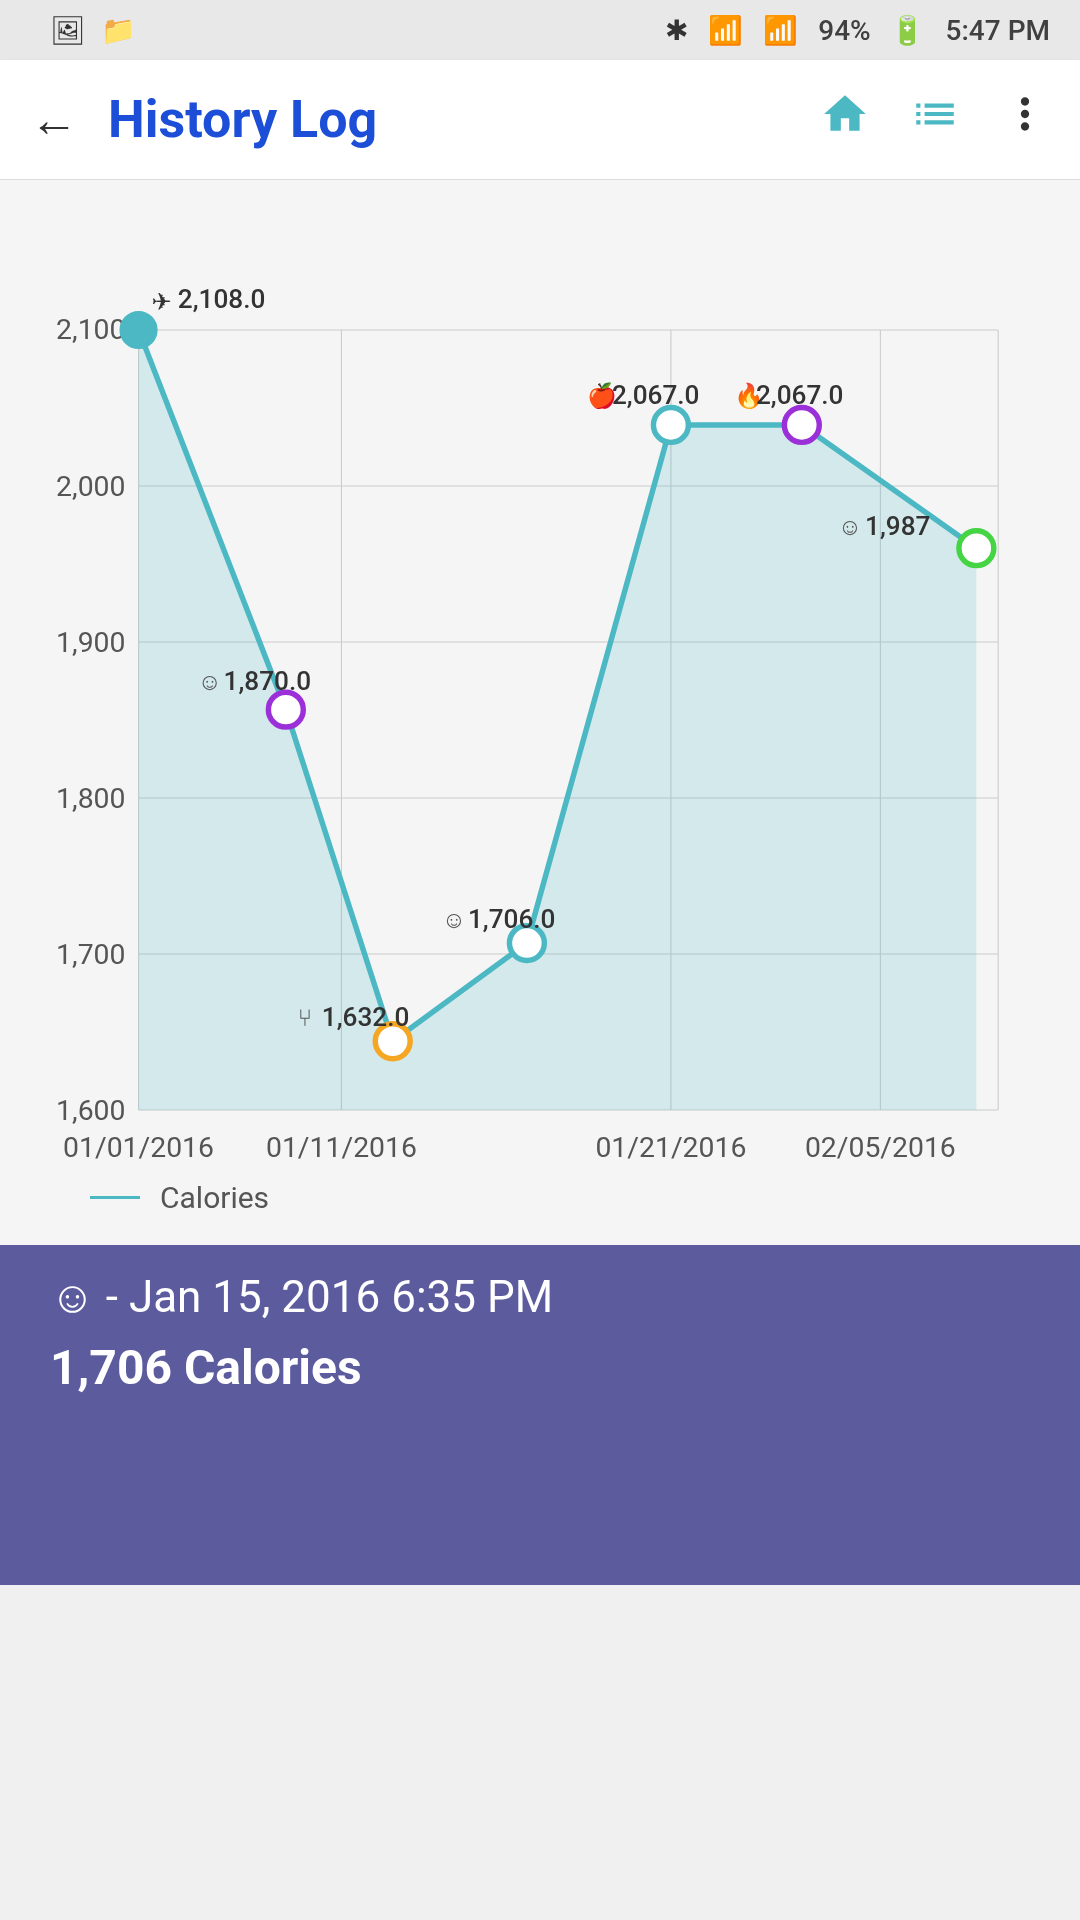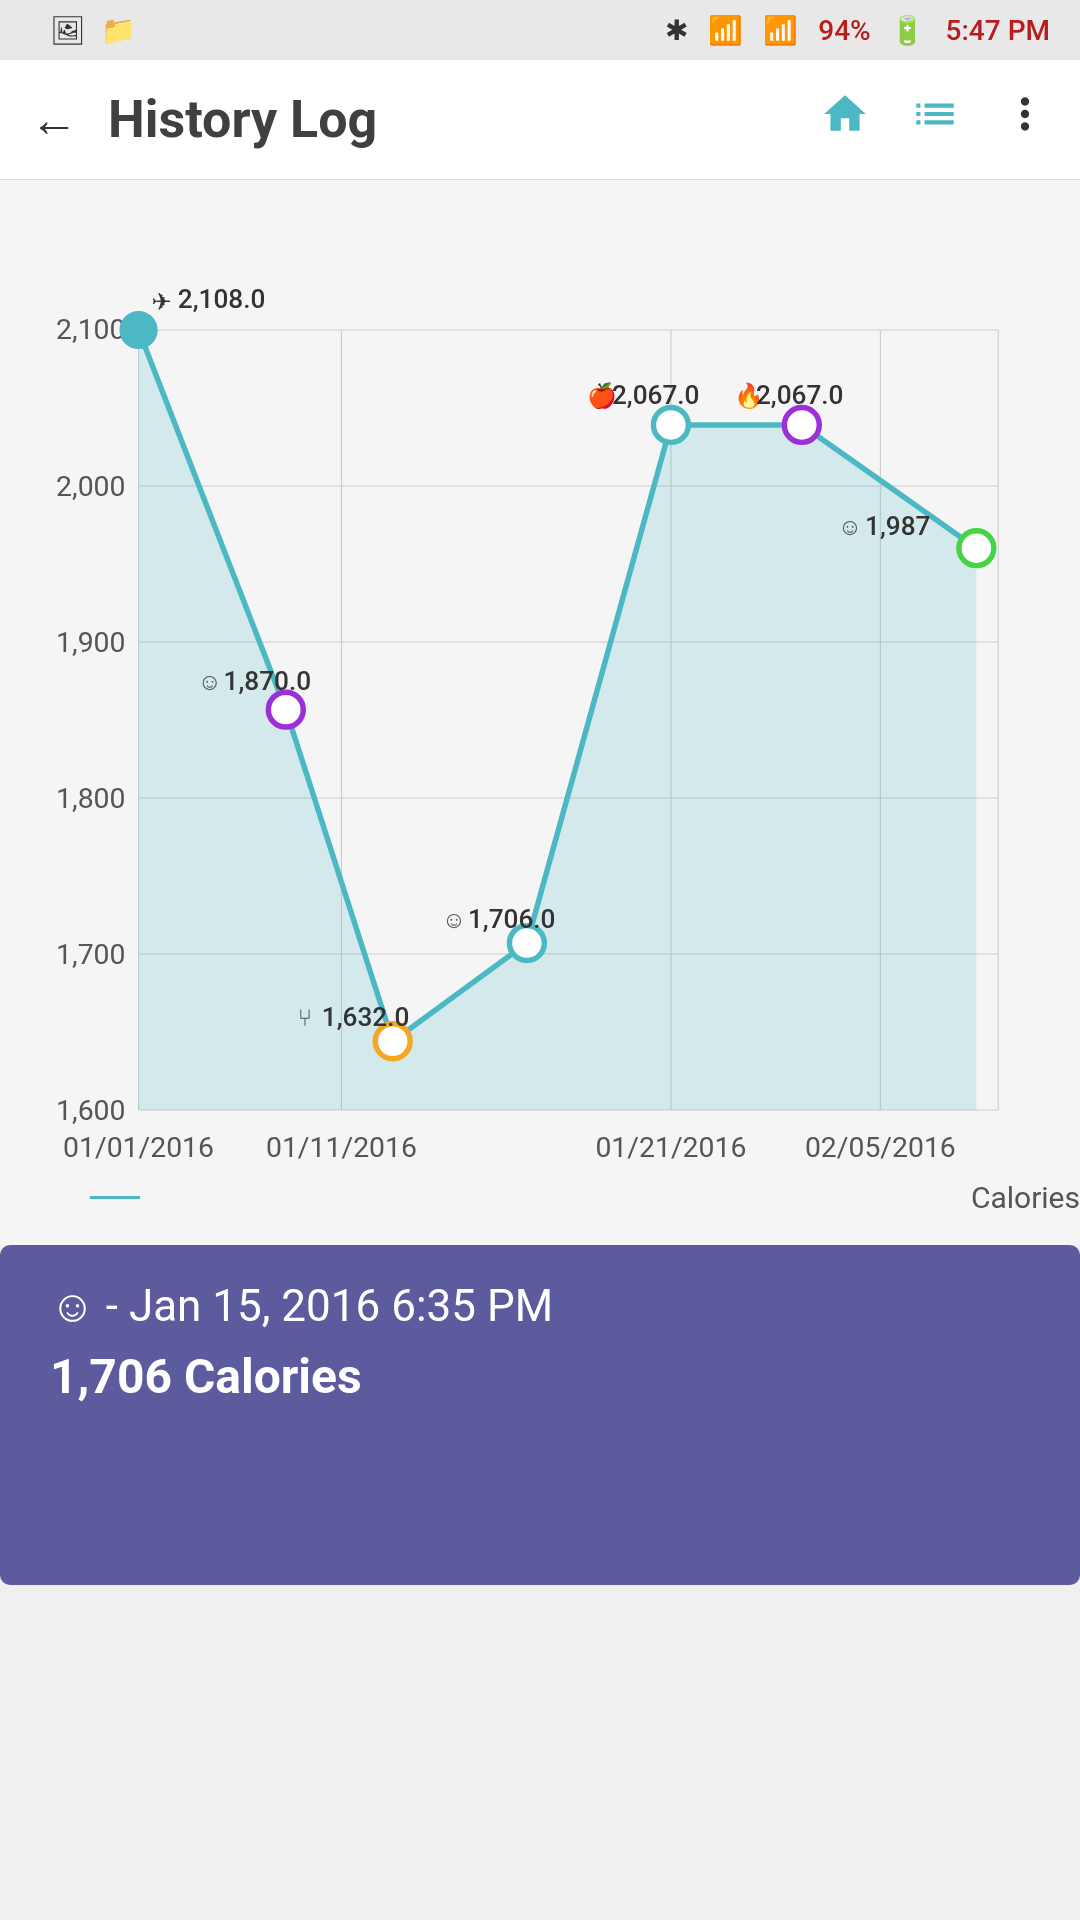--- a/index.html
+++ b/index.html
@@ -29,21 +29,21 @@
       gap: 16px;
       margin-right: auto;
       margin-left: 20px;
     }
     .status-icon {
       font-size: 28px;
       color: #333;
     }
     .status-text {
       font-size: 28px;
-      color: #b91c1c;
+      color: #404040;
       font-weight: 500;
     }
 
     
     .app-bar {
       width: 100%;
       height: 120px;
       background: #ffffff;
       display: flex;
       align-items: center;
@@ -54,21 +54,21 @@
     }
     .back-btn {
       font-size: 48px;
       color: #333;
       cursor: pointer;
       font-weight: 300;
     }
     .app-title {
       font-size: 52px;
       font-weight: 700;
-      color: #404040;
+      color: #1d4ed8;
       flex: 1;
     }
     .app-bar-icons {
       display: flex;
       align-items: center;
       gap: 40px;
     }
     .app-bar-icon {
       font-size: 44px;
       color: #4bb8c4;
@@ -94,41 +94,39 @@
 
     svg.main-chart {
       width: 100%;
       height: 100%;
     }
 
     
     .legend {
       display: flex;
       align-items: center;
-      gap: 8px;
+      gap: 20px;
       padding: 10px 0 10px 90px;
-      justify-content: space-between;
     }
     .legend-line {
       width: 50px;
       height: 3px;
       background: #4bb8c4;
     }
     .legend-text {
       font-size: 30px;
       color: #555;
     }
 
     
     .info-panel {
       width: 100%;
       background: #5b5b9e;
-      padding: 35px 50px;
+      padding: 26px 50px;
       min-height: 340px;
-      border-radius: 10px;
     }
     .info-line1 {
       font-size: 44px;
       color: #ffffff;
       margin-bottom: 16px;
     }
     .info-line2 {
       font-size: 48px;
       font-weight: 700;
       color: #ffffff;

